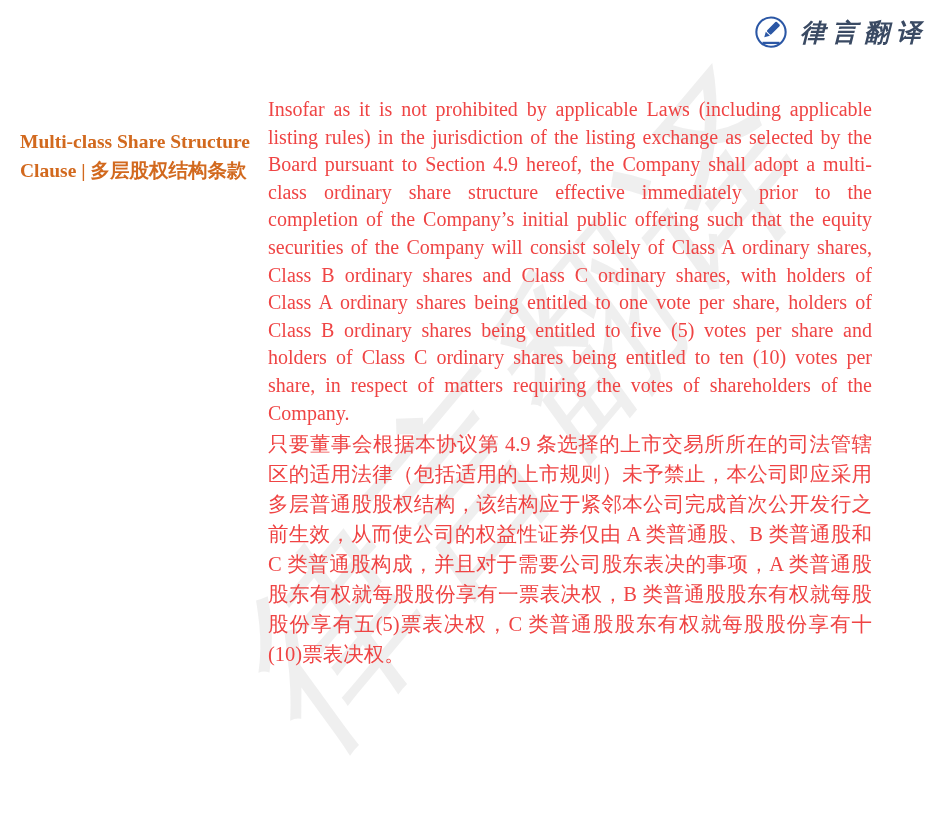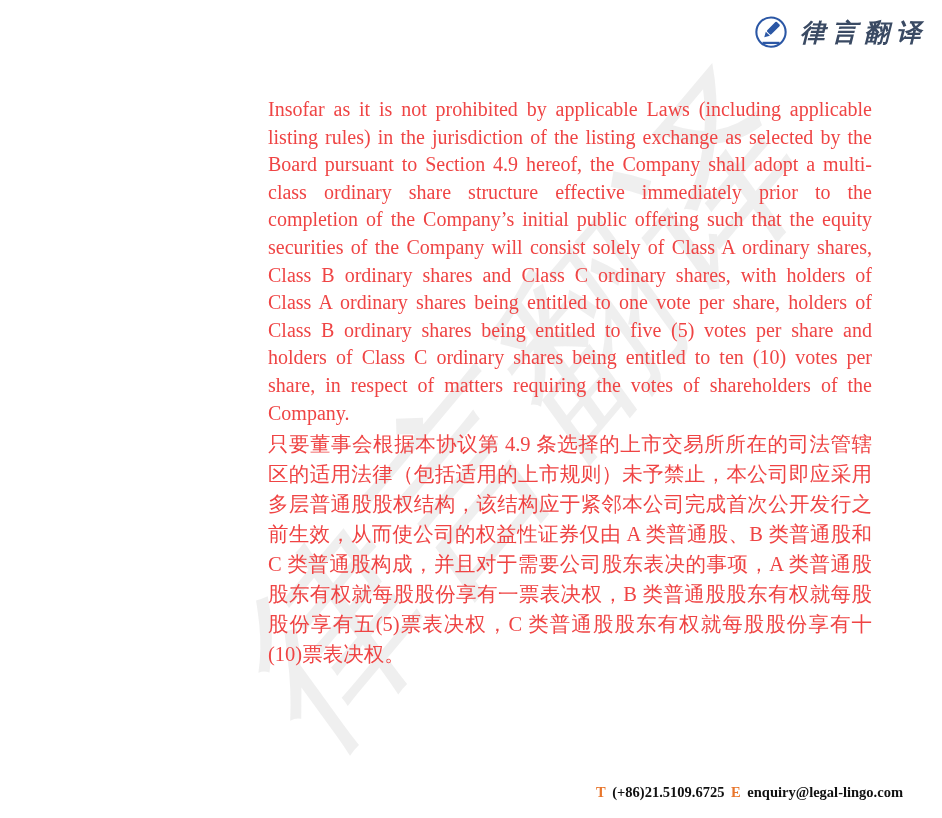--- a/index.html
+++ b/index.html
@@ -116,26 +116,21 @@
         <g transform="rotate(45 18 16)" fill="#2b57a5">
           <rect x="15.2" y="5.5" width="6.2" height="14.5" rx="1.2"></rect>
           <path d="M15.2 21 L21.4 21 L18.3 26.4 Z"></path>
         </g>
         <line x1="9" y1="29.5" x2="27" y2="29.5" stroke="#2b57a5" stroke-width="2.4"></line>
       </svg>
     </span>
     <span class="logo-text">律言翻译</span>
   </div>
 
+  <div class="clause-title">Multi-class Share Structure Clause | 多层股权结构条款</div>
 
   <div class="body-col">
     <p class="para-en">Insofar as it is not prohibited by applicable Laws (including applicable listing rules) in the jurisdiction of the listing exchange as selected by the Board pursuant to Section 4.9 hereof, the Company shall adopt a multi-class ordinary share structure effective immediately prior to the completion of the Company’s initial public offering such that the equity securities of the Company will consist solely of Class A ordinary shares, Class B ordinary shares and Class C ordinary shares, with holders of Class A ordinary shares being entitled to one vote per share, holders of Class B ordinary shares being entitled to five (5) votes per share and holders of Class C ordinary shares being entitled to ten (10) votes per share, in respect of matters requiring the votes of shareholders of the Company.</p>
     <p class="para-zh">只要董事会根据本协议第 4.9 条选择的上市交易所所在的司法管辖区的适用法律（包括适用的上市规则）未予禁止，本公司即应采用多层普通股股权结构，该结构应于紧邻本公司完成首次公开发行之前生效，从而使公司的权益性证券仅由 A 类普通股、B 类普通股和 C 类普通股构成，并且对于需要公司股东表决的事项，A 类普通股股东有权就每股股份享有一票表决权，B 类普通股股东有权就每股股份享有五(5)票表决权，C 类普通股股东有权就每股股份享有十(10)票表决权。</p>
   </div>
 
-  <div class="footer">
-    <span class="accent">T</span>
-    <span>(+86)21.5109.6725</span>
-    <span class="accent">E</span>
-    <span>enquiry@legal-lingo.com</span>
-  </div>
 
 </div>
 
 </body></html>

